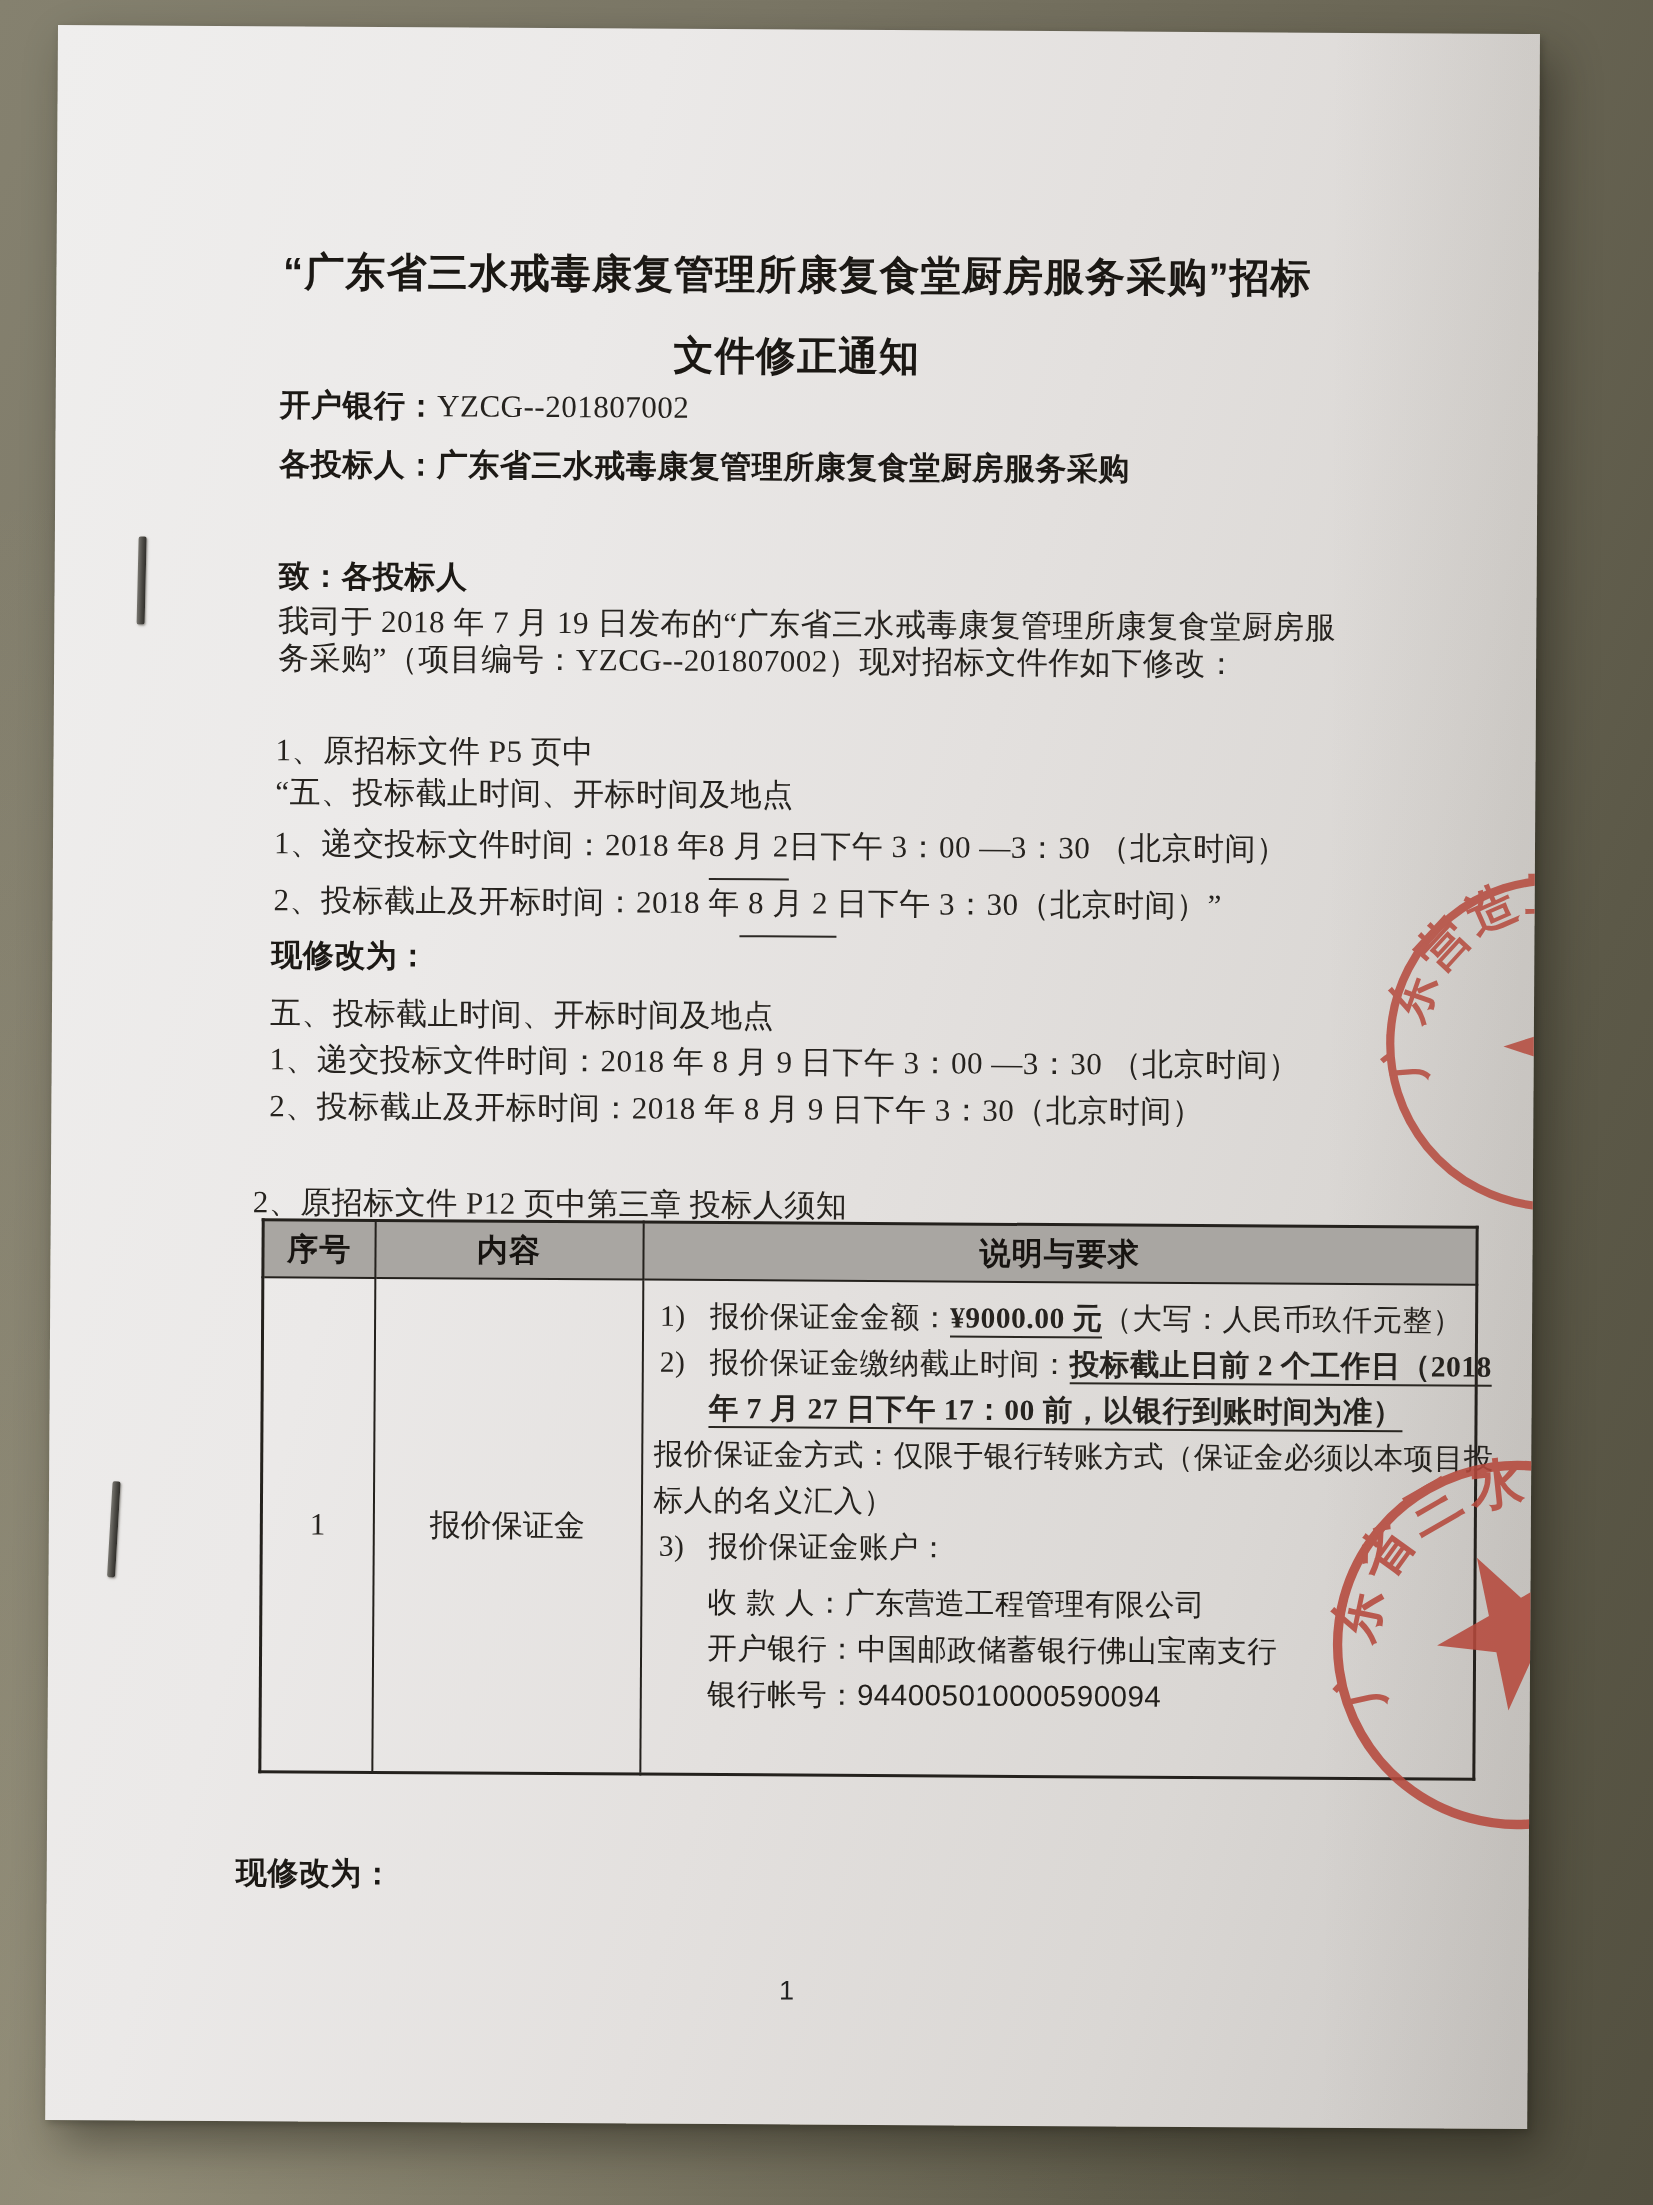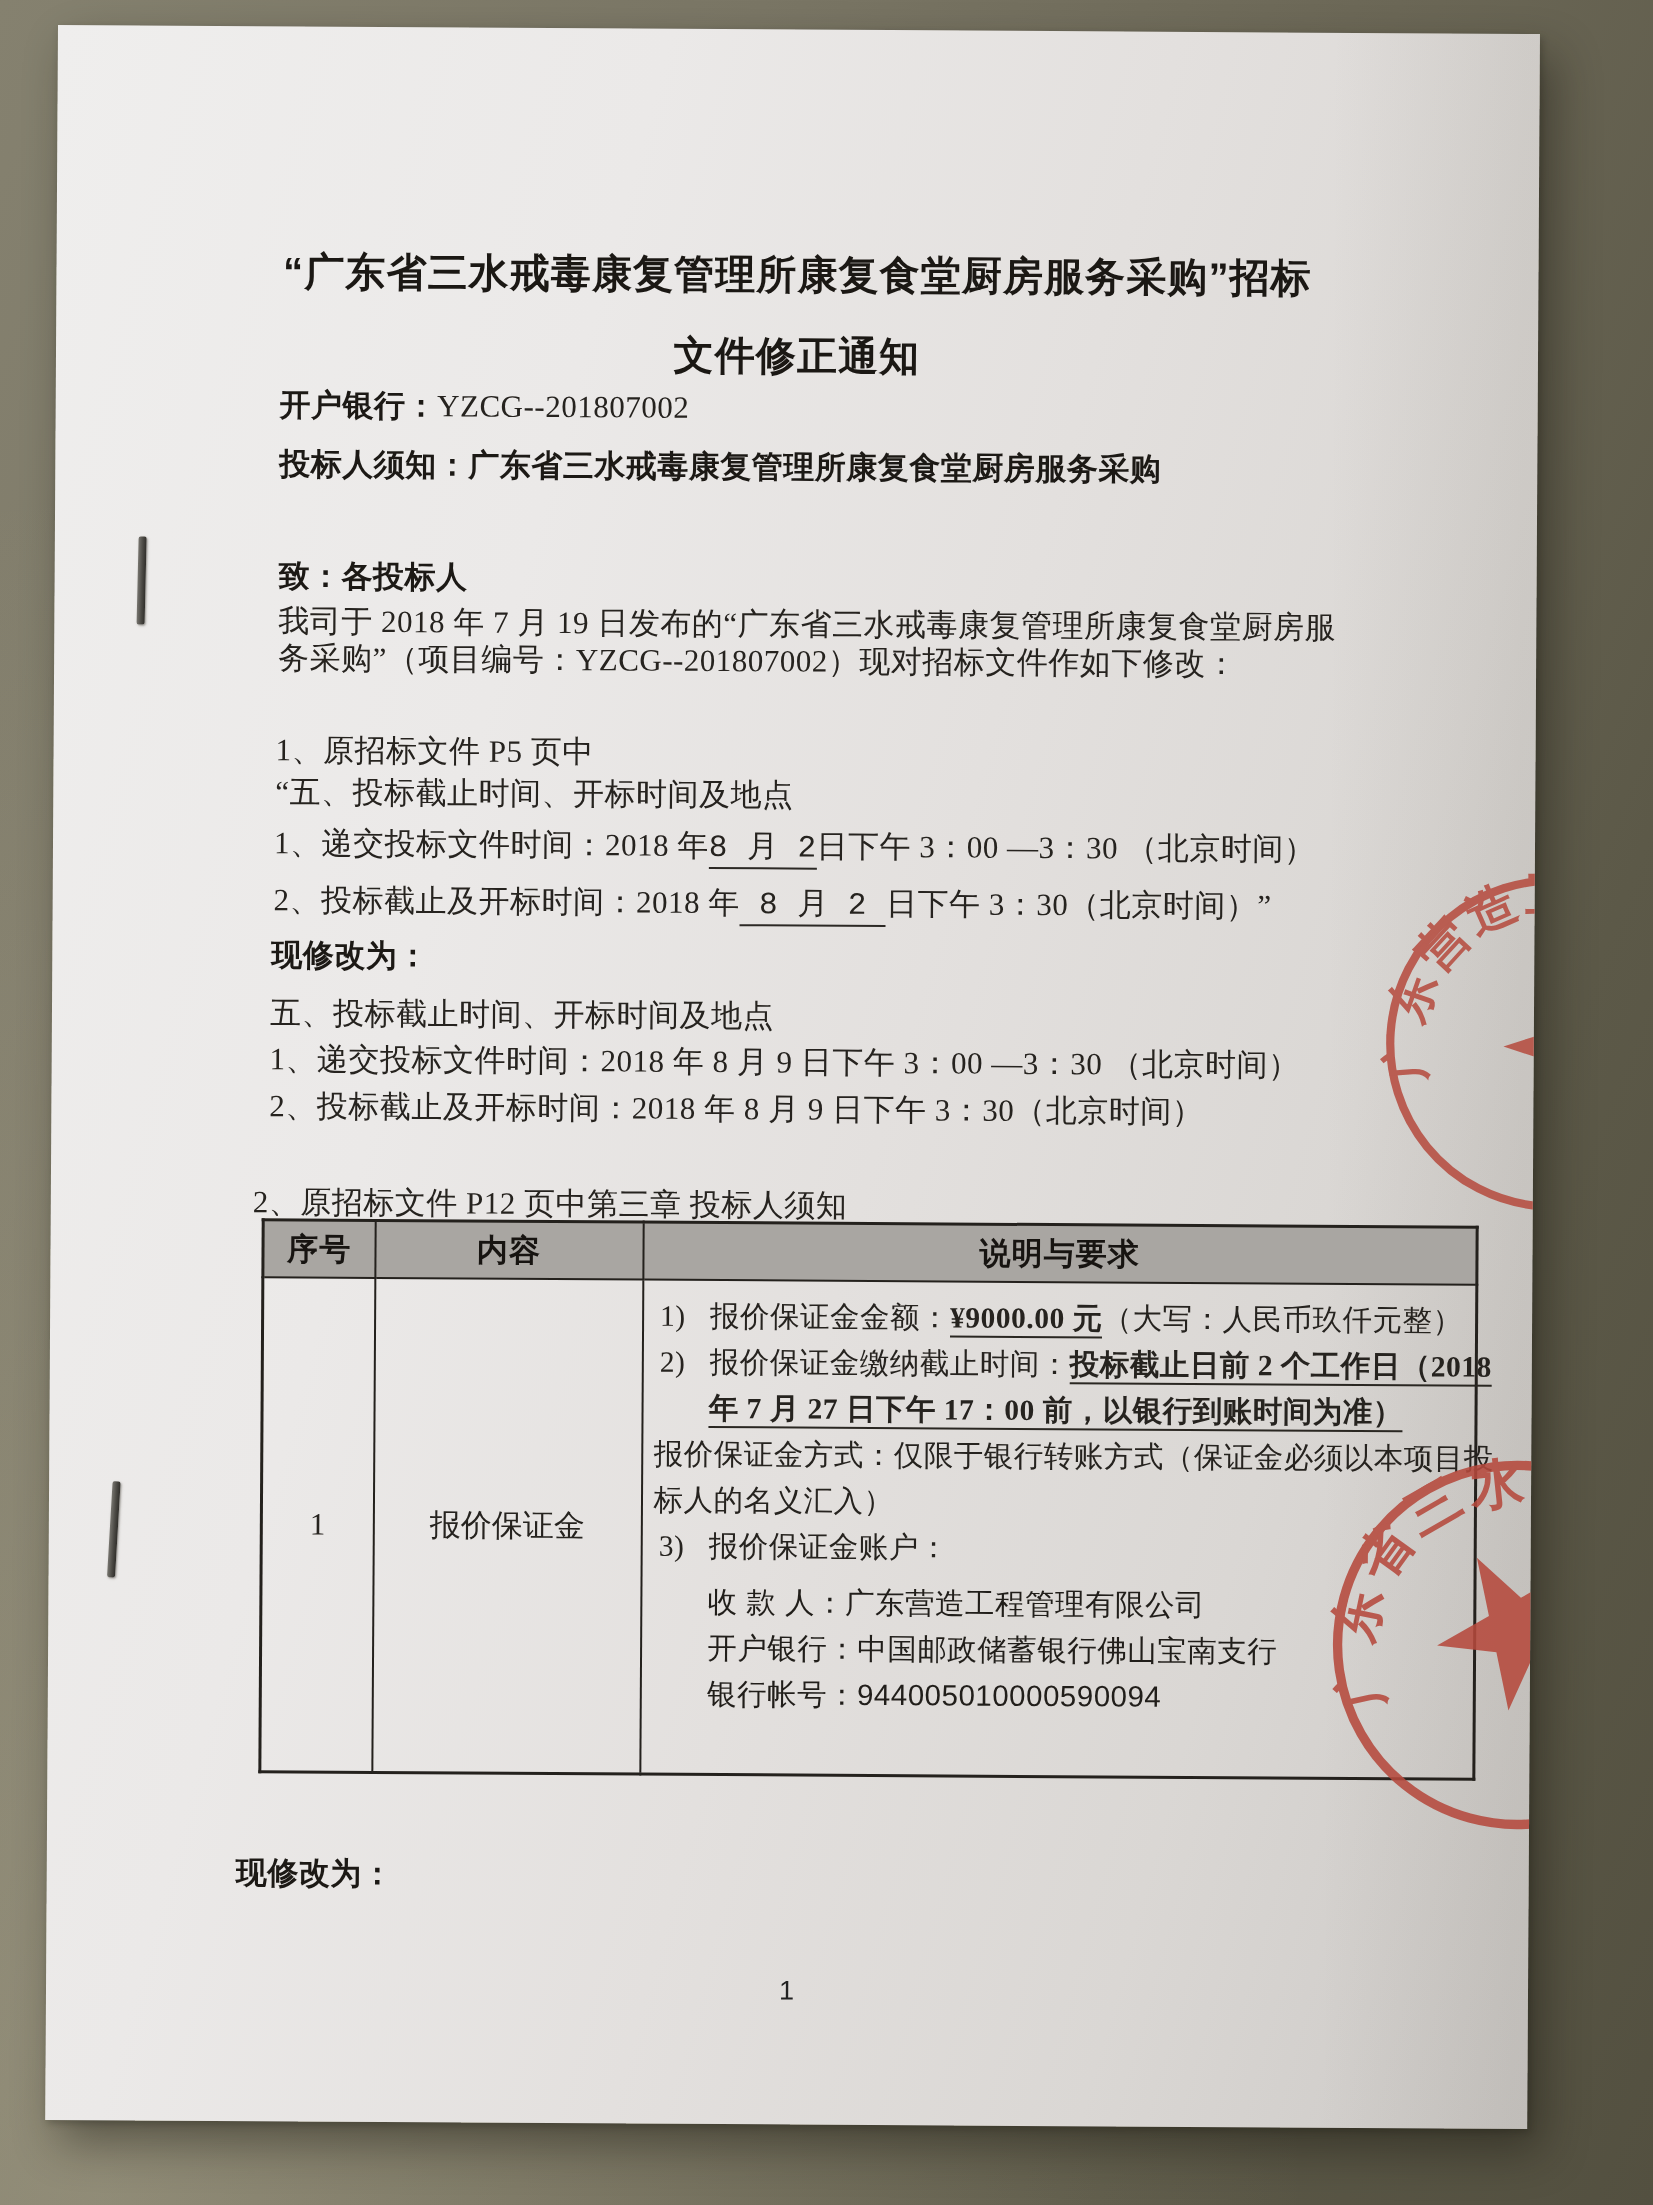--- a/index.html
+++ b/index.html
@@ -40,21 +40,21 @@
   .s1h{top:745px;left:222px;}
   .old1{top:796px;left:221px;}
   .old2{top:853px;left:221px;}
   .mod1{top:908px;left:219px;}
   .newh{top:966px;left:218px;}
   .new1{top:1012px;left:218px;}
   .new2{top:1059px;left:218px;}
   .s2lead{top:1155px;left:202px;}
   .mod2{top:1826px;left:189px;}
   .pagenum{top:1946px;left:733px;font-size:27px;font-family:"Liberation Sans","DejaVu Sans",sans-serif;color:#222;}
-  .u{border-bottom:2.2px solid #2c2925;padding-bottom:2px;font-family:Liberation Mono, monospace;}
+  .u{border-bottom:2.2px solid #2c2925;padding-bottom:15px;}
   .ub{font-weight:bold;border-bottom:2.7px solid #2a2722;padding-bottom:2.2px;}
   
   .tbl{
     position:absolute;left:211px;top:1192px;width:1214px;
     border-collapse:collapse;table-layout:fixed;
     border:3.8px solid #24211d;
   }
   .tbl th,.tbl td{border:2.2px solid #24211d;}
   .tbl th{
     background:#a9a6a2;height:53px;
@@ -89,21 +89,21 @@
   <div class="staple s1"></div>
   <div class="staple s2"></div>
 
   <div class="title t1">“广东省三水戒毒康复管理所康复食堂厨房服务采购”招标</div>
   <div class="title t2">文件修正通知</div>
 
   <div class="line m1">
     <span class="hei">开户银行：</span><span class="meta-val plain">YZCG--201807002</span>
   </div>
   <div class="line m2">
-    <span class="hei">投标人须知：</span><span class="hei meta-val">广东省三水戒毒康复管理所康复食堂厨房服务采购</span>
+    <span class="hei">各投标人：</span><span class="hei meta-val">广东省三水戒毒康复管理所康复食堂厨房服务采购</span>
   </div>
 
   <div class="line to hei">致：各投标人</div>
   <div class="line p1">我司于 2018 年 7 月 19 日发布的“广东省三水戒毒康复管理所康复食堂厨房服</div>
   <div class="line p2">务采购”（项目编号：YZCG--201807002）现对招标文件作如下修改：</div>
 
   <div class="line s1lead">1、原招标文件 P5 页中</div>
   <div class="line s1h">“五、投标截止时间、开标时间及地点</div>
 
   <div class="line old1">

